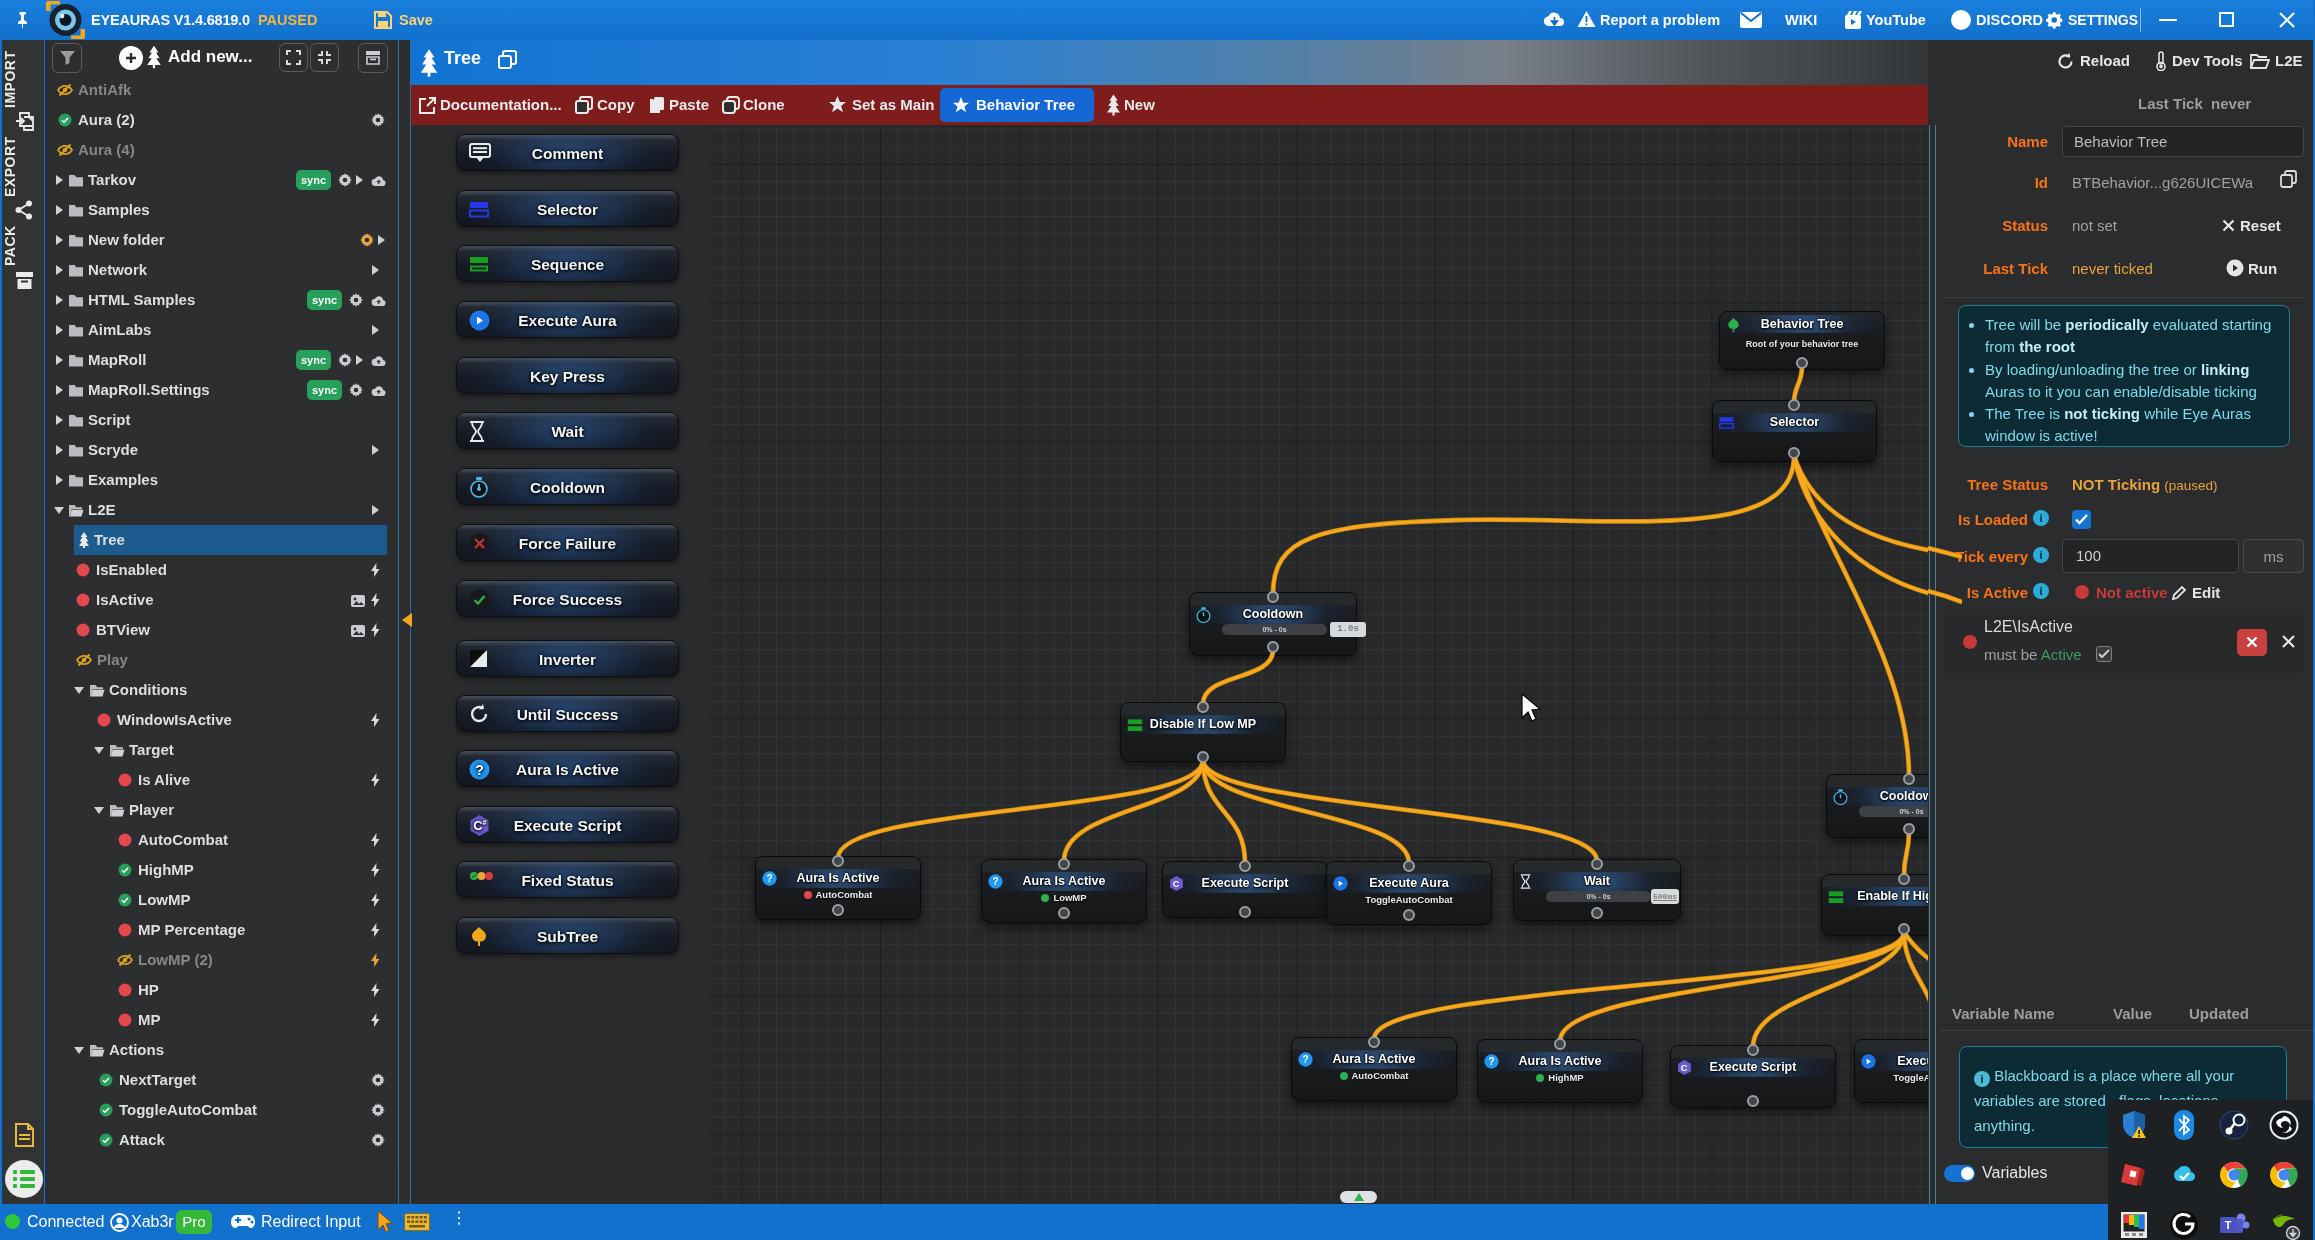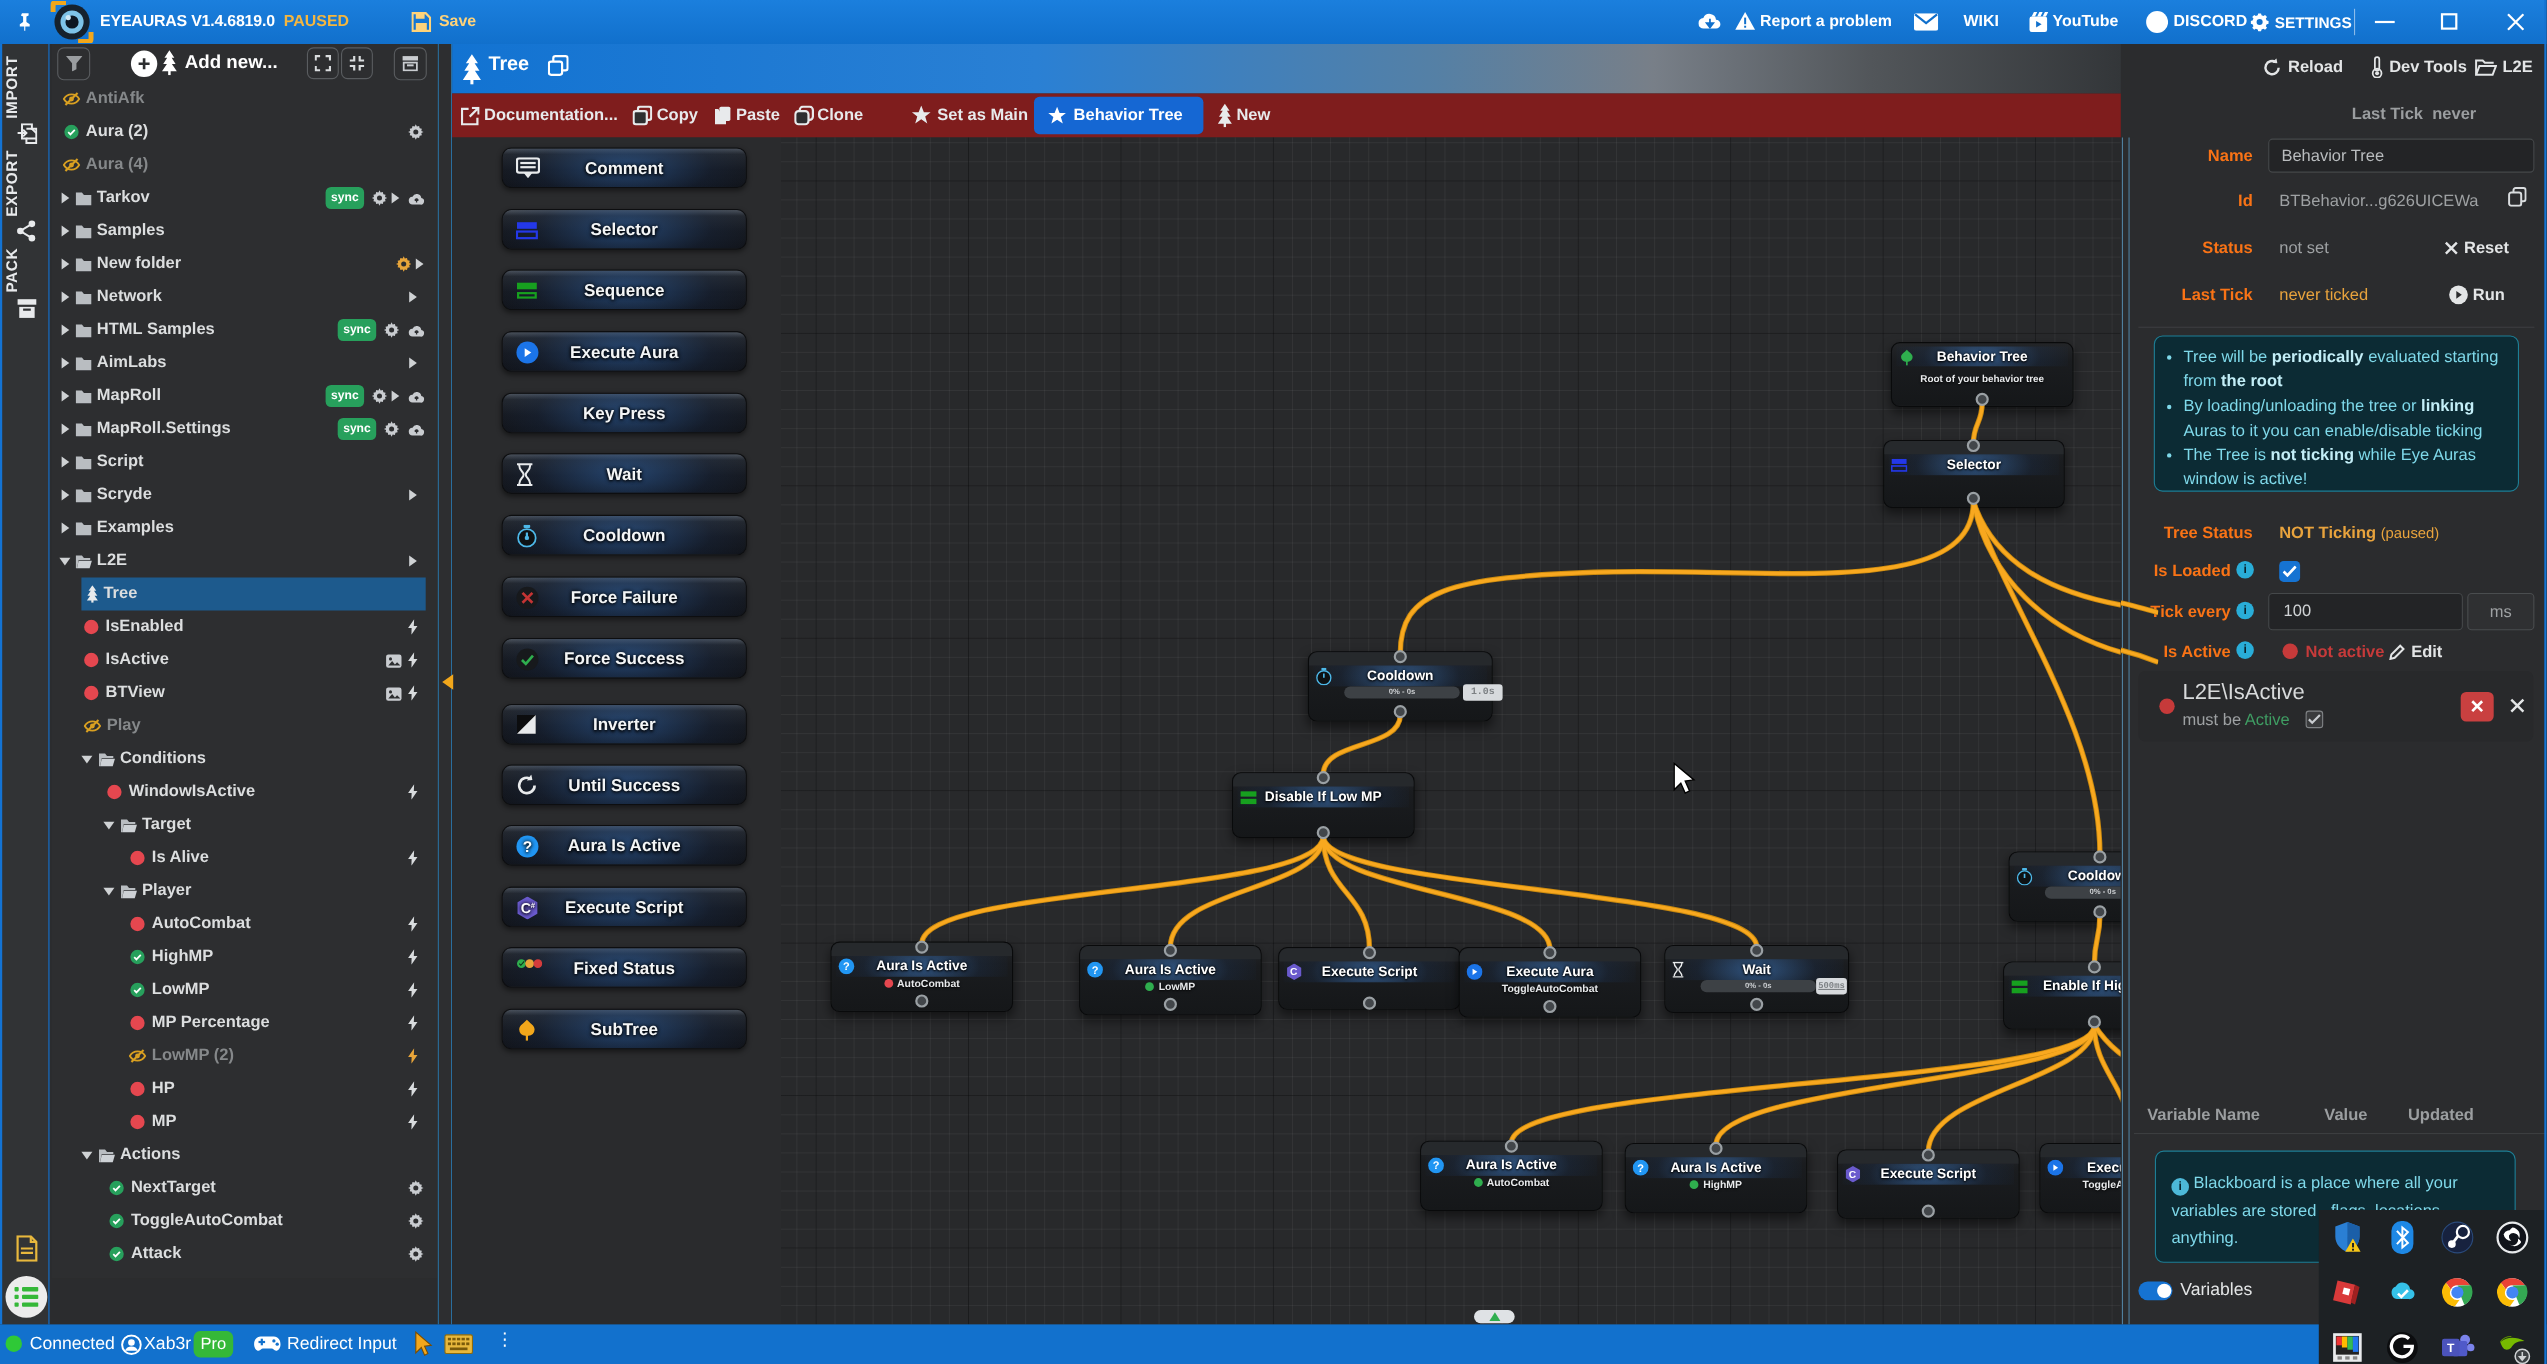--- a/index.html
+++ b/index.html
@@ -932,21 +932,21 @@
 <div class="rlab" style="left:0;top:544px;width:88px;">Is Active</div>
 <div class="info abs" style="left:93px;top:543px;">i</div>
 <div class="abs" style="left:135px;top:545px;width:14px;height:14px;border-radius:50%;background:#c63a3a;"></div>
 <div class="abs" style="left:156px;top:544px;font-size:15px;font-weight:700;color:#c63a3a;">Not active</div>
 <svg class="abs" style="left:232px;top:545px" width="15" height="15" viewBox="0 0 15 15">
         <path d="M1 14 2 10 10 2l3 3-8 8z" fill="none" stroke="#e3e5e6" stroke-width="1.8"></path>
       </svg>
 <div class="abs" style="left:252px;top:544px;font-size:15px;font-weight:700;color:#e3e5e6;">Edit</div>
 <div class="abs" style="left:4px;top:570px;width:359px;height:64px;background:#28292b;border-radius:6px;"></div>
 <div class="abs" style="left:23px;top:595px;width:14px;height:14px;border-radius:50%;background:#c63a3a;"></div>
-<div class="abs" style="left:44px;top:578px;font-size:20px;color:#d8dadb;">L2E\IsActive</div>
+<div class="abs" style="left:44px;top:578px;font-size:16px;color:#d8dadb;">L2E\IsActive</div>
 <div class="abs" style="left:44px;top:606px;font-size:15px;color:#9ea1a3;">must be <span style="color:#3f9d63">Active</span></div>
 <div class="abs" style="left:156px;top:606px;width:16px;height:16px;background:#3a3b3d;border:1.5px solid #808386;border-radius:3px;"></div>
 <svg class="abs" style="left:158px;top:609px" width="12" height="10" viewBox="0 0 12 10">
         <path d="M1 5l3 3L11 1" stroke="#c9ccd0" stroke-width="2" fill="none"></path>
       </svg>
 <div class="abs" style="left:297px;top:589px;width:30px;height:27px;background:#c94040;border-radius:5px;"></div>
 <svg class="abs" style="left:306px;top:596px" width="12" height="12" viewBox="0 0 12 12">
         <path d="M1.5 1.5l9 9M10.5 1.5l-9 9" stroke="#fff" stroke-width="2.4"></path>
       </svg>
 <svg class="abs" style="left:341px;top:594px" width="15" height="15" viewBox="0 0 15 15">

